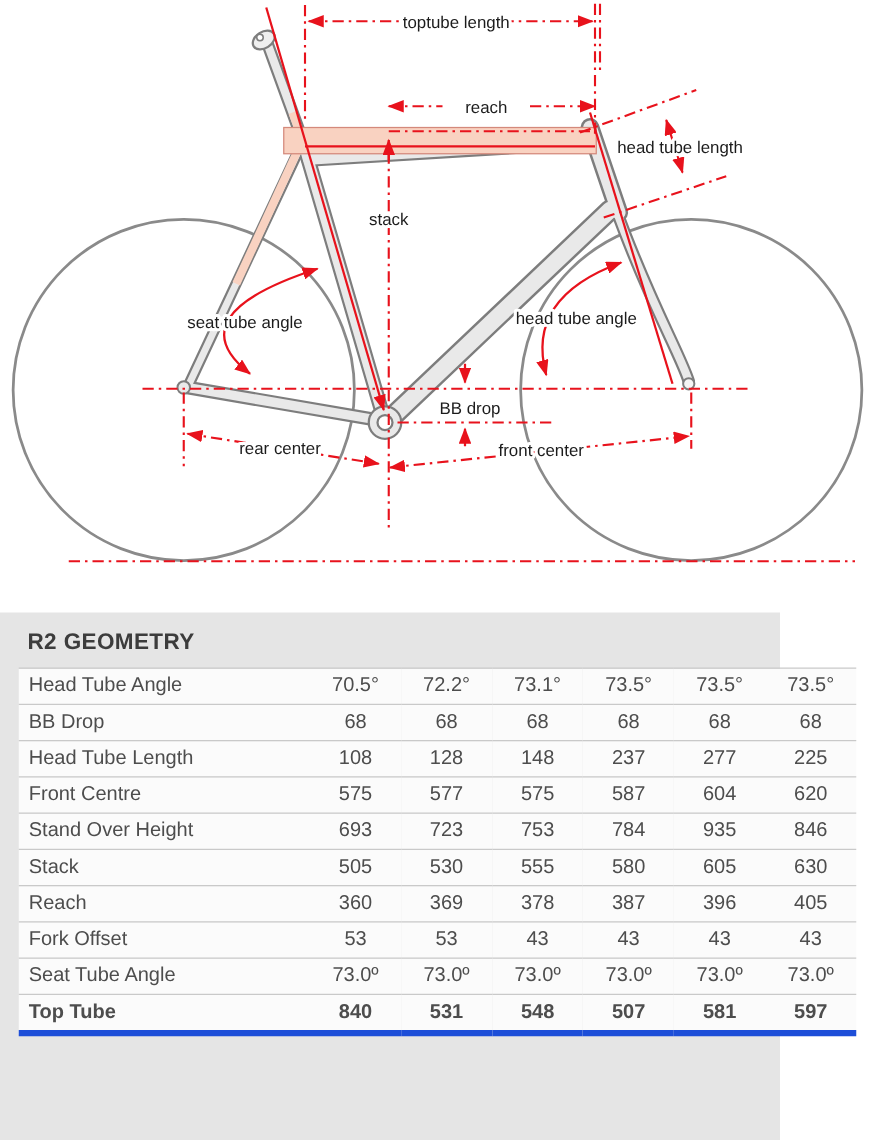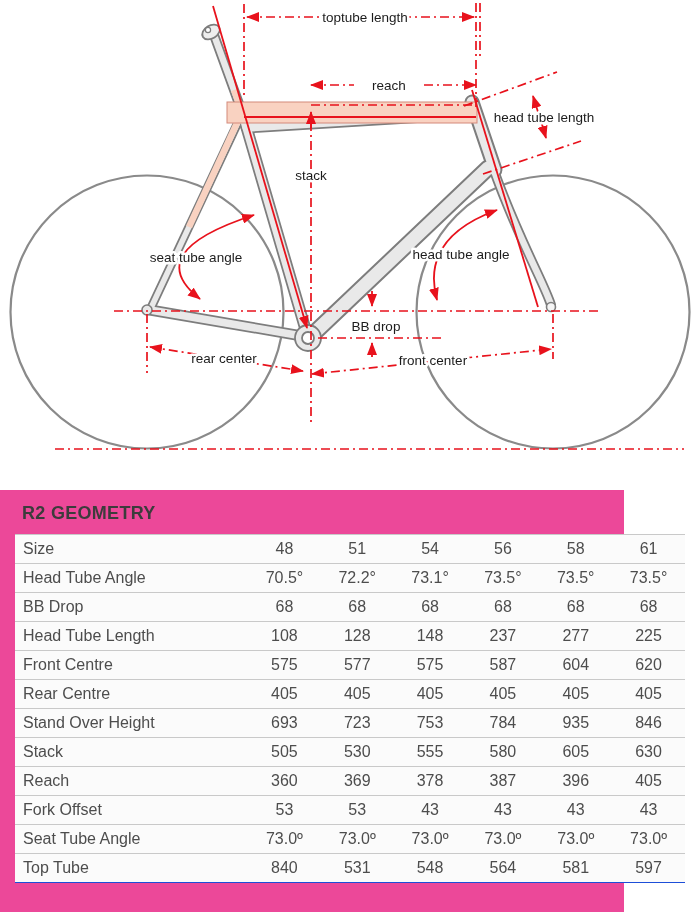--- a/index.html
+++ b/index.html
@@ -1,24 +1,24 @@
 <!DOCTYPE html>
 <html style="--red: #e8121c;"><head>
 <meta charset="utf-8">
 <style>
   html,body{margin:0;padding:0;background:#fff;}
   body{width:700px;font-family:"Liberation Sans","DejaVu Sans",sans-serif;}
   .page{width:700px;height:912px;overflow:hidden;}
   .diagram-wrap{width:700px;height:490px;background:#fff;border-radius:20px;}
-  .table-section{box-sizing:border-box;width:624px;height:422px;background:#ec4899;padding:13px 28px 0 15px;}
+  .table-section{box-sizing:border-box;width:624px;height:422px;background:#e5e5e5;padding:13px 28px 0 15px;}
   .table-title{margin:0 0 10px 7px;font-size:18px;font-weight:bold;color:#3c3c3c;letter-spacing:.3px;}
   table.geo{border-collapse:collapse;width:670px;table-layout:fixed;}
   table.geo tr{background:#fbfbfb;}
   table.geo td{border-top:1px solid #c9c9c9;height:28px;font-size:16px;color:#4d4d4d;padding:0;white-space:nowrap;}
-  table.geo tr:last-child td{border-bottom:1px solid #1d4ed8;}
+  table.geo tr:last-child td{border-bottom:5px solid #1d4ed8;font-weight:bold;}
   table.geo td.lbl{width:225px;padding-left:8px;text-align:left;}
   table.geo td.val{text-align:center;}
   
   .wheel{fill:none;stroke:#8a8a8a;stroke-width:2.2;}
   .tube{fill:none;stroke-linecap:round;}
   .t-out{stroke:#7d7d7d;}
   .t-in{stroke:#e9e9e9;}
   .rdash{fill:none;stroke:var(--red,#e8121c);stroke-width:1.7;stroke-dasharray:9 4 2 4;}
   .rsolid{fill:none;stroke:var(--red,#e8121c);stroke-width:1.8;}
   .dlabel{font-size:13.5px;fill:#1c1c1c;text-anchor:middle;stroke:#fff;stroke-width:5px;paint-order:stroke;stroke-linejoin:round;}
@@ -129,29 +129,20 @@
         <text class="dlabel" x="433" y="365">front center</text>
       </g>
     </svg>
   </div>
 
   <div class="table-section">
     <h2 class="table-title">R2 GEOMETRY</h2>
     <table class="geo">
       <tbody>
           <tr>
-            <td class="lbl">Size</td>
-            <td class="val">48</td>
-            <td class="val">51</td>
-            <td class="val">54</td>
-            <td class="val">56</td>
-            <td class="val">58</td>
-            <td class="val">61</td>
-          </tr>
-          <tr>
             <td class="lbl">Head Tube Angle</td>
             <td class="val">70.5°</td>
             <td class="val">72.2°</td>
             <td class="val">73.1°</td>
             <td class="val">73.5°</td>
             <td class="val">73.5°</td>
             <td class="val">73.5°</td>
           </tr>
           <tr>
             <td class="lbl">BB Drop</td>
@@ -174,29 +165,20 @@
           <tr>
             <td class="lbl">Front Centre</td>
             <td class="val">575</td>
             <td class="val">577</td>
             <td class="val">575</td>
             <td class="val">587</td>
             <td class="val">604</td>
             <td class="val">620</td>
           </tr>
           <tr>
-            <td class="lbl">Rear Centre</td>
-            <td class="val">405</td>
-            <td class="val">405</td>
-            <td class="val">405</td>
-            <td class="val">405</td>
-            <td class="val">405</td>
-            <td class="val">405</td>
-          </tr>
-          <tr>
             <td class="lbl">Stand Over Height</td>
             <td class="val">693</td>
             <td class="val">723</td>
             <td class="val">753</td>
             <td class="val">784</td>
             <td class="val">935</td>
             <td class="val">846</td>
           </tr>
           <tr>
             <td class="lbl">Stack</td>
@@ -232,21 +214,21 @@
             <td class="val">73.0º</td>
             <td class="val">73.0º</td>
             <td class="val">73.0º</td>
             <td class="val">73.0º</td>
           </tr>
           <tr>
             <td class="lbl">Top Tube</td>
             <td class="val">840</td>
             <td class="val">531</td>
             <td class="val">548</td>
-            <td class="val">564</td>
+            <td class="val">507</td>
             <td class="val">581</td>
             <td class="val">597</td>
           </tr>
         </tbody>
     </table>
   </div>
 
 </div>
 
 </body></html>

